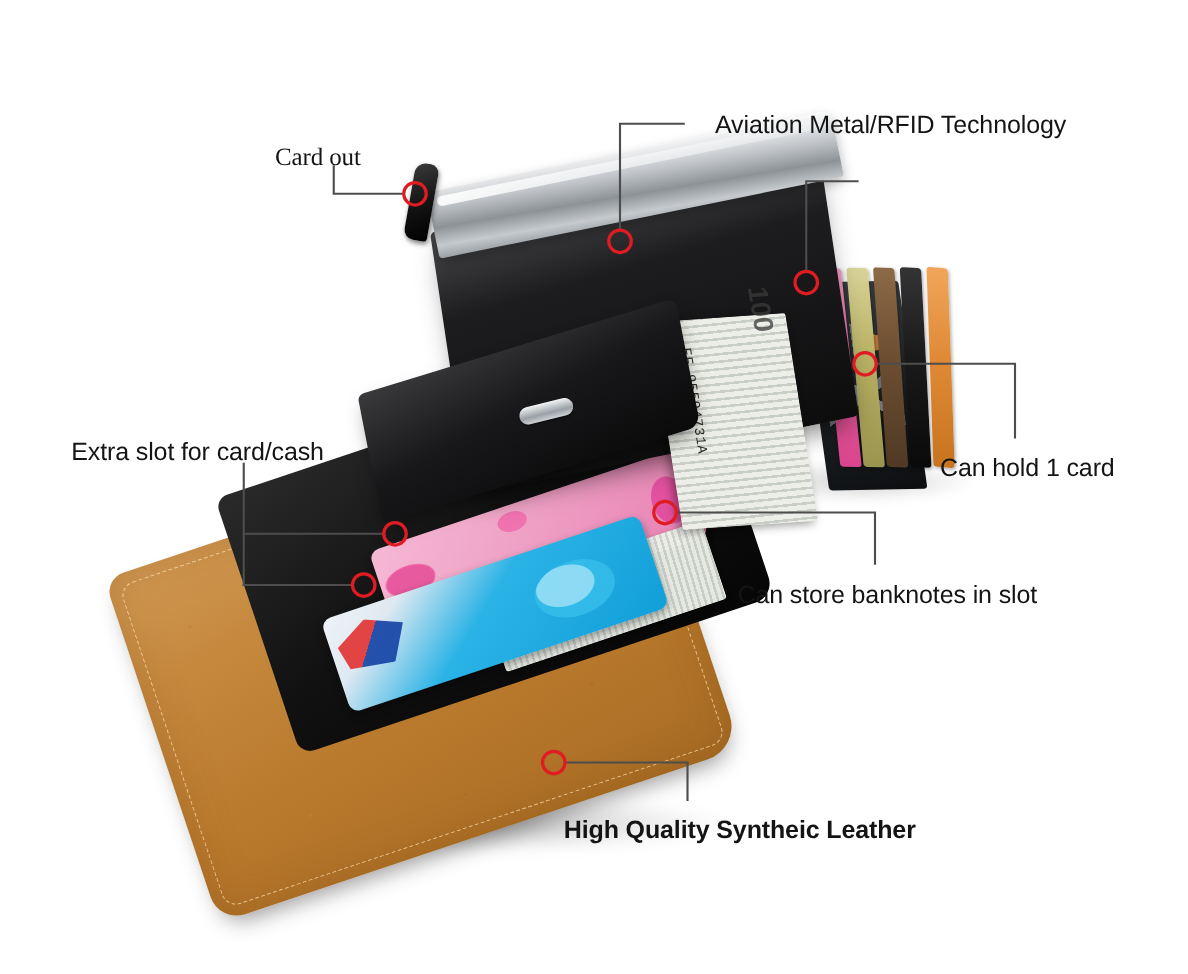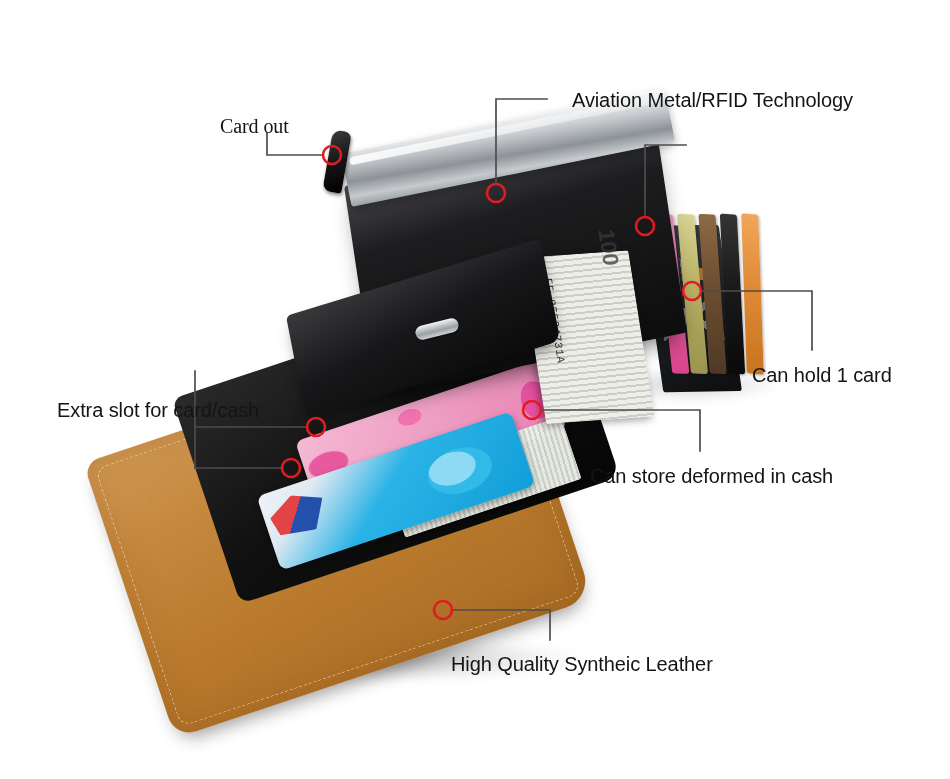--- a/index.html
+++ b/index.html
@@ -279,19 +279,19 @@
     </g>
   </svg>
 
   <div class="label" style="left:220px;top:114px;font-family:Liberation Serif, serif;">Card out</div>
 
   <div class="label" style="left:556px;top:88px;margin-left:16px;">Aviation Metal/RFID Technology</div>
 
 
   <div class="label" style="left:752px;top:363px;">Can hold 1 card</div>
 
-  <div class="label" style="left:57px;top:350px;margin-top:48px;">Extra slot for card/cash</div>
-
-  <div class="label" style="left:590px;top:464px;">Can store deformed in cash</div>
-
-  <div class="label" style="left:451px;top:652px;">High Quality Syntheic Leather</div>
+  <div class="label" style="left:57px;top:350px;">Extra slot for card/cash</div>
+
+  <div class="label" style="left:590px;top:464px;">Can store banknotes in slot</div>
+
+  <div class="label" style="left:451px;top:652px;font-weight:bold;">High Quality Syntheic Leather</div>
 
 </div>
 
 </body></html>

